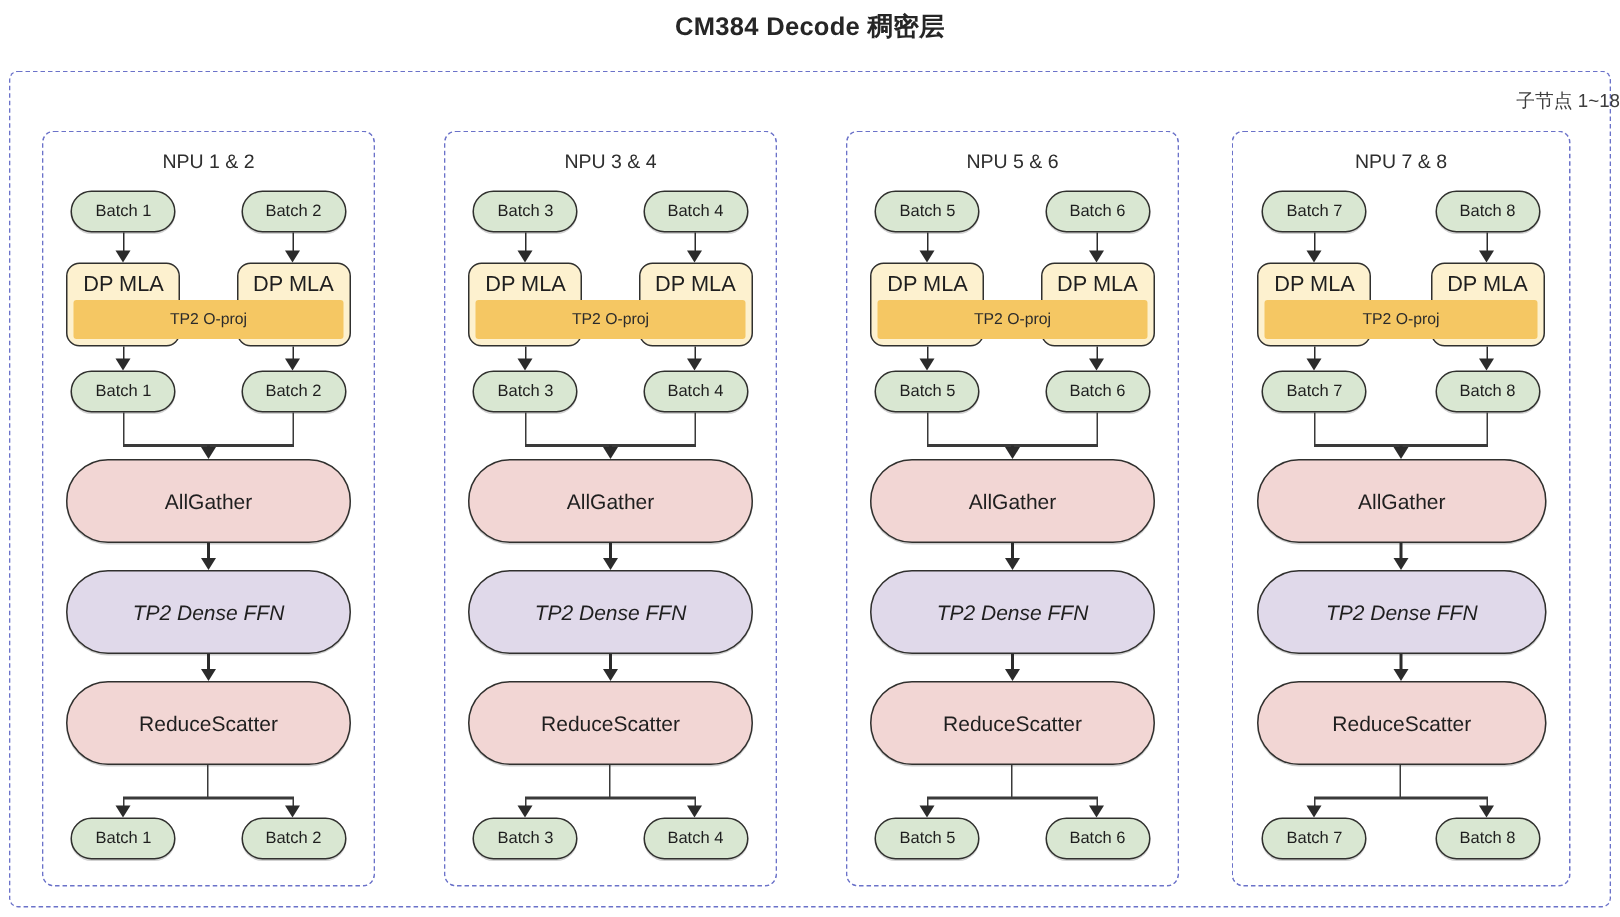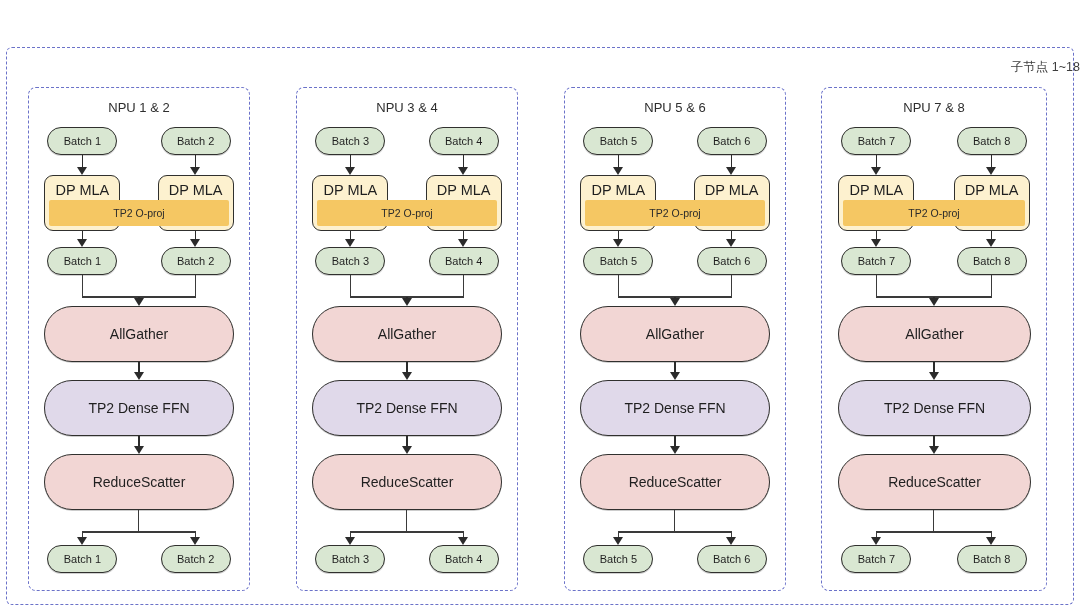--- a/index.html
+++ b/index.html
@@ -89,41 +89,42 @@
     color: #2b2b2b;
     z-index: 3;
   }
   .wide {
     height: 56px;
     border-radius: 28px;
     font-size: 14px;
     box-shadow: 0 1px 0 rgba(0,0,0,.2);
   }
   .allgather, .reducescatter { background: #f2d6d4; }
-  .ffn { background: #e0d9ea; }
+  .ffn { background: #e0d9ea; font-style: italic; }
 
   
   .vline { position: absolute; background: #2b2b2b; width: 1.6px; }
   .hline { position: absolute; background: #2b2b2b; height: 1.6px; }
   .vline.thin, .hline.thin { background: #3a3a3a; }
   .hline.thin { height: 1.2px; }
   .vline.thin { width: 1.2px; }
   .arrow {
     position: absolute;
     width: 0; height: 0;
     border-left: 5.5px solid transparent;
     border-right: 5.5px solid transparent;
     border-top: 8px solid #2b2b2b;
   }
 </style>
 </head>
 <body>
 
 <div id="stage">
 
+  <div class="title">CM384 Decode 稠密层</div>
 
   <div class="outer-box"></div>
   <div class="outer-label">子节点 1~18</div>
 
   <div id="groups-host">
       <div class="npu-box g0">
         <div class="npu-title">NPU 1 &amp; 2</div>
       </div>
       <div class="node batch" style="left:47.39px;top:127px;width:70px;height:28px;">Batch 1</div>
       <div class="vline" style="left:81.59px;top:155px;height:13px;"></div>

